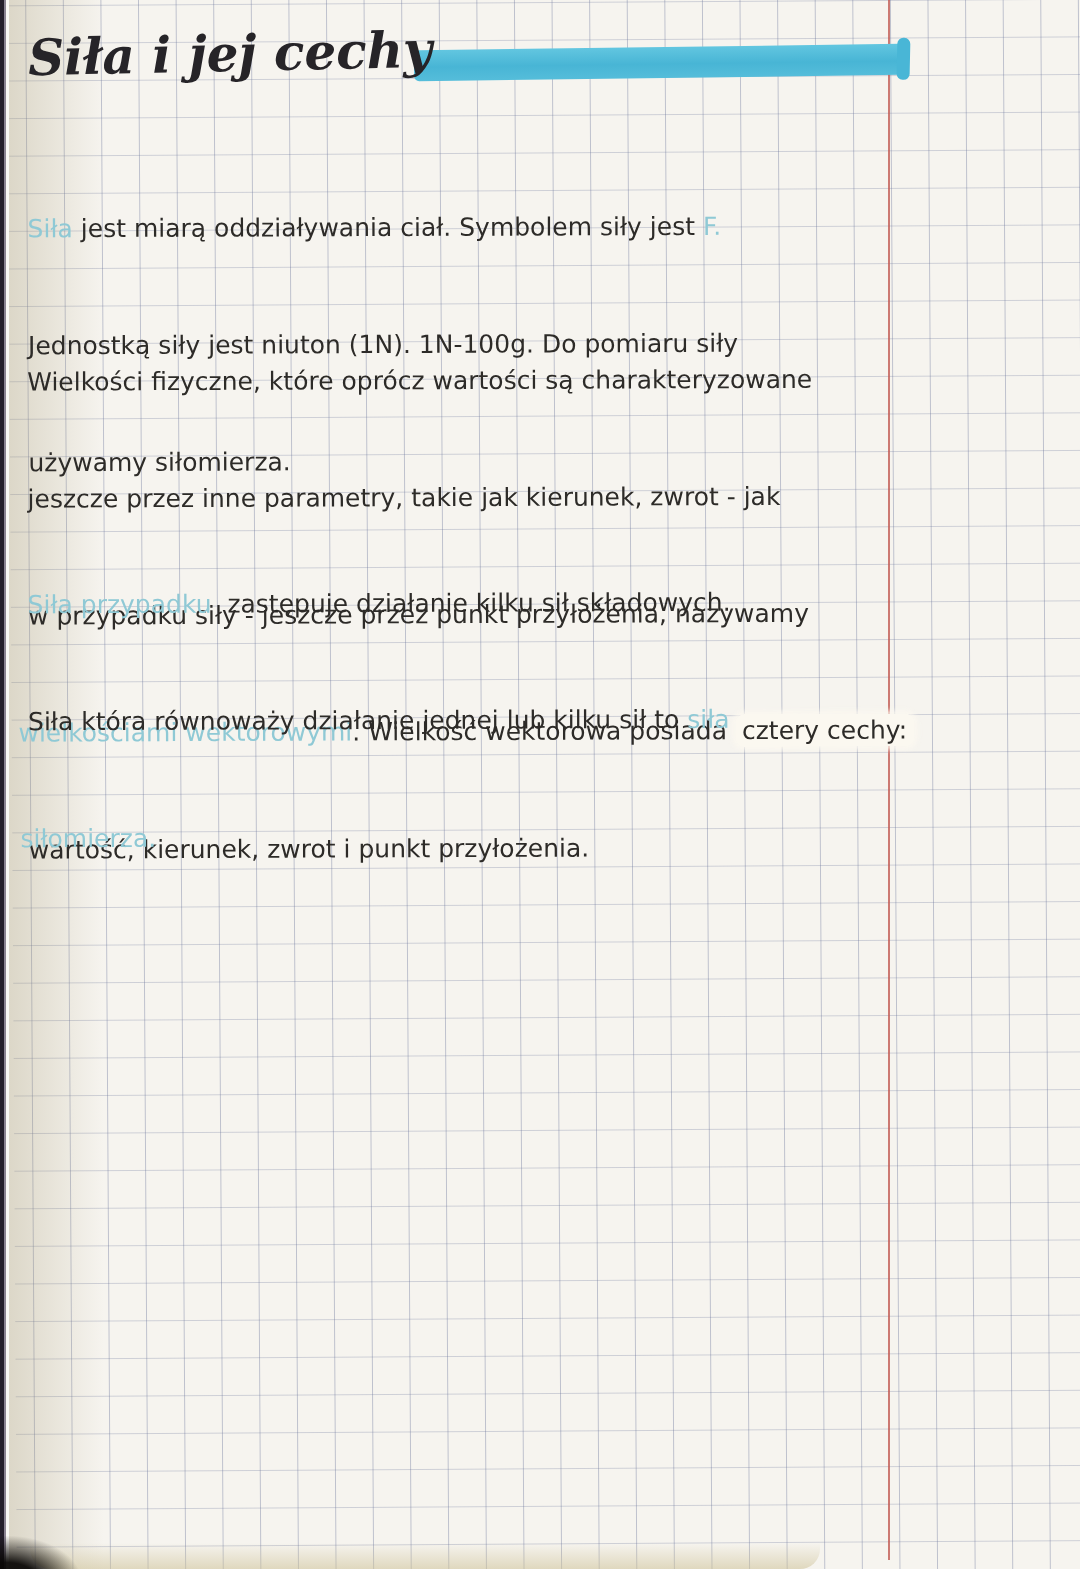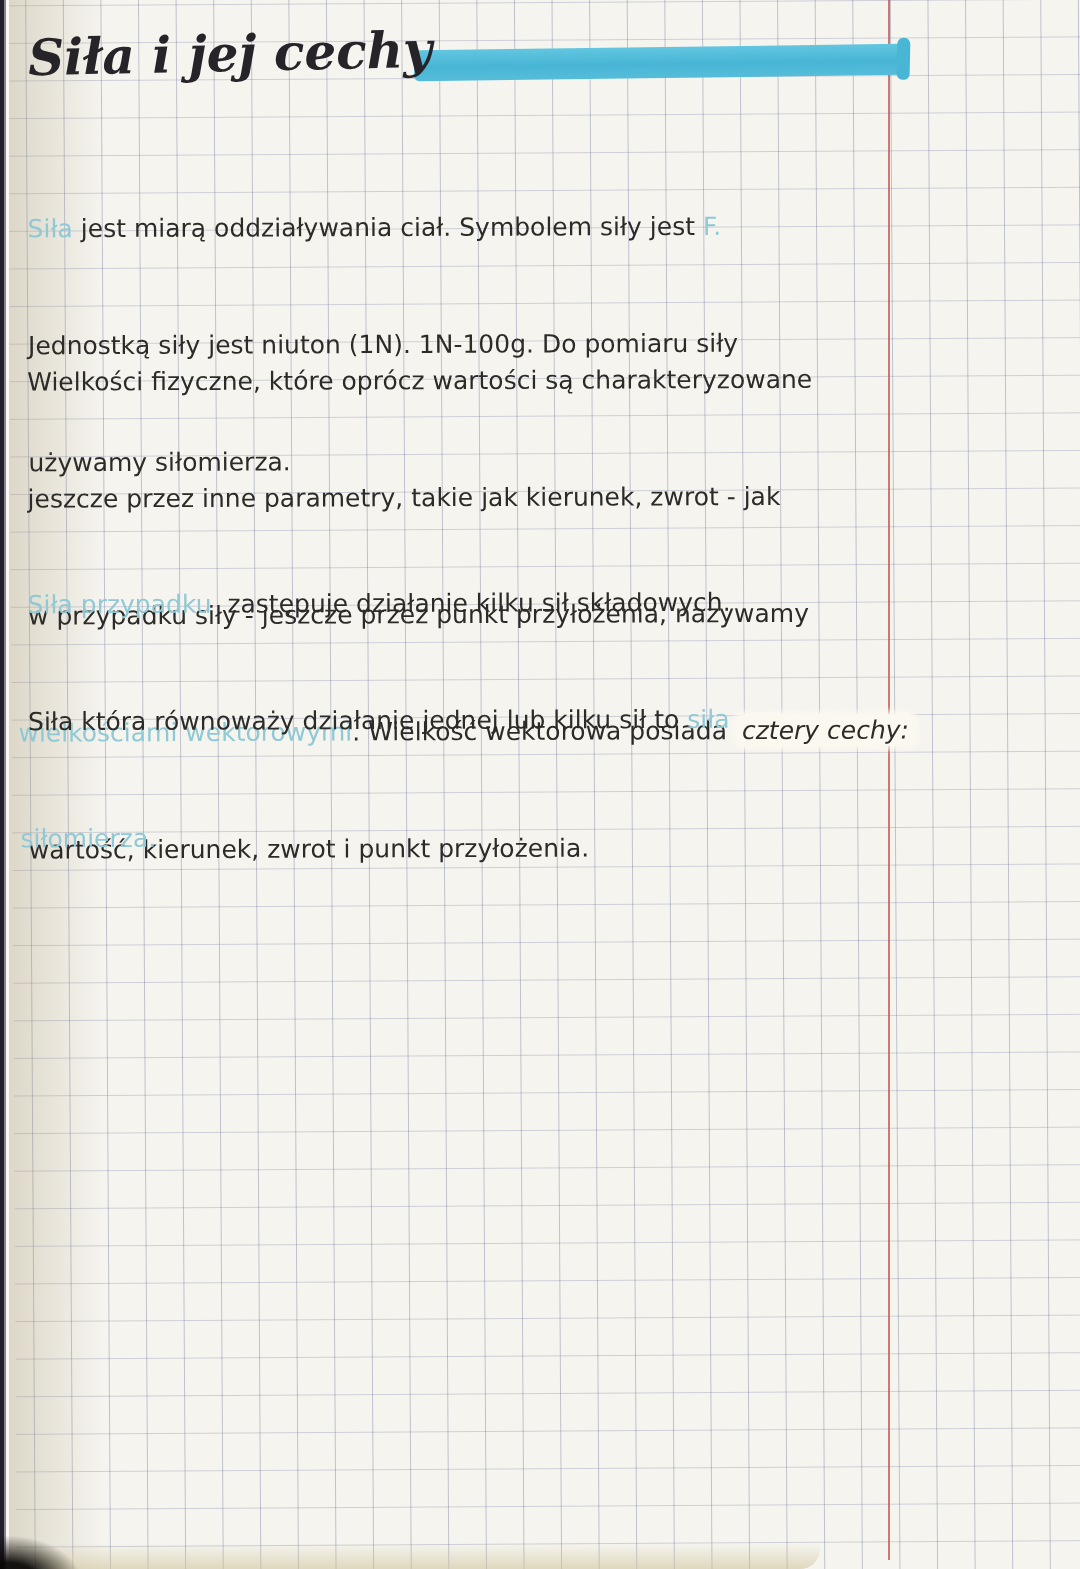--- a/index.html
+++ b/index.html
@@ -94,21 +94,20 @@
   .p3 { top: 506px; transform: rotate(-0.2deg); }
   .line { white-space: pre; }
   .line.l4 { margin-left: -10px; }
   .line.l3r { margin-left: -8px; }
   .blue { color: #8fc9d5; }
   .patch {
     background: #fbf8f0;
     border-radius: 9px;
     padding: 2px 7px;
     box-shadow: 0 0 5px 3px rgba(251,248,240,0.85);
-    font-style: italic;
   }
 </style>
 </head>
 <body>
 
 <div class="page">
 
   <div class="grid"></div>
   <div class="red-line"></div>
   <div class="edge-left"></div>

